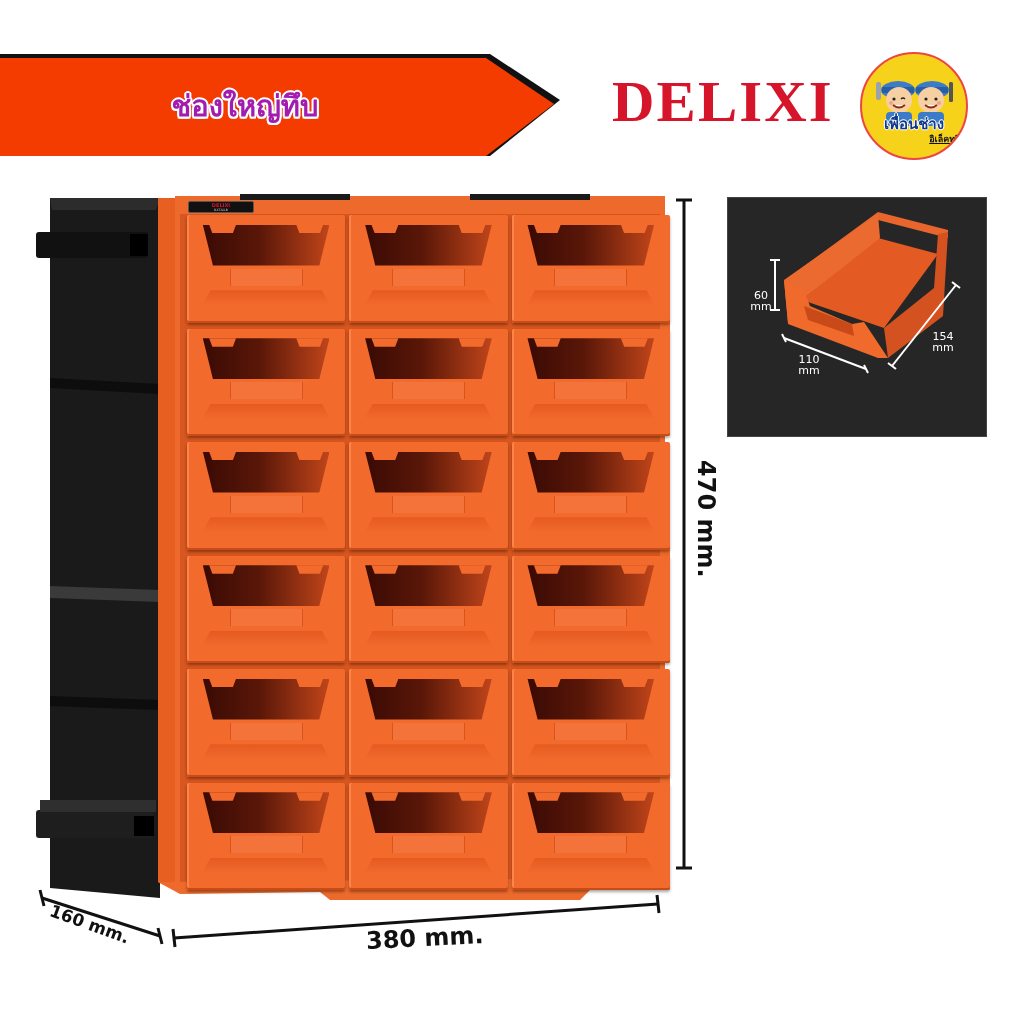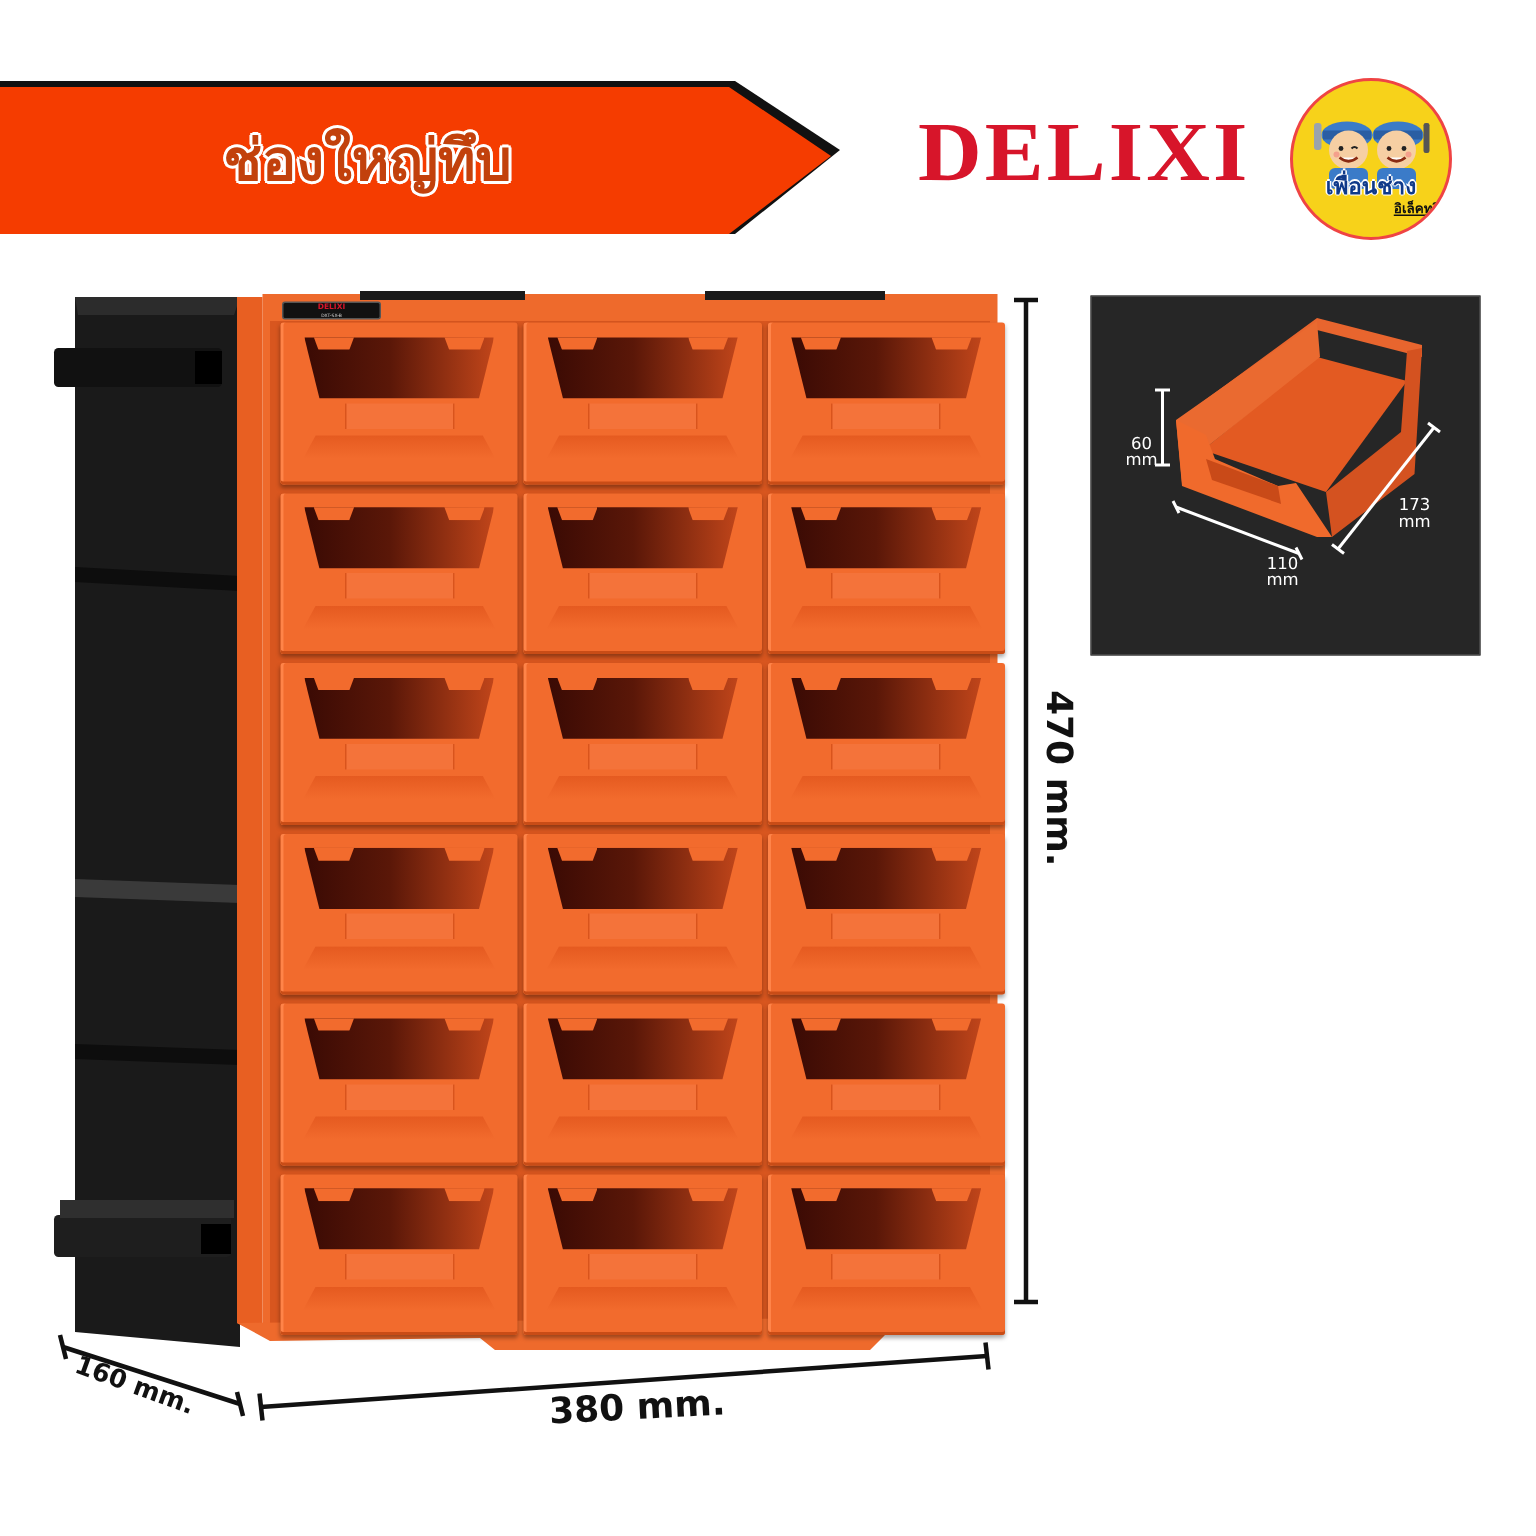--- a/index.html
+++ b/index.html
@@ -5,22 +5,22 @@
     * { box-sizing: border-box; margin: 0; padding: 0; }
     html, body { width: 1024px; height: 1024px; background: #ffffff; overflow: hidden; }
     body { position: relative; font-family: "DejaVu Sans", sans-serif; }
 
     
     .banner { position: absolute; left: 0; top: 52px; width: 562px; height: 104px; }
     .banner svg { position: absolute; left: 0; top: 0; }
     .banner-title {
       position: absolute; left: 0; top: 0; width: 490px; height: 104px;
       display: flex; align-items: center; justify-content: center;
-      font-family: "DejaVu Sans", sans-serif; font-weight: bold; font-size: 38px;
-      color: #c2410c; padding-top: 4px;
+      font-family: "DejaVu Sans", sans-serif; font-weight: bold; font-size: 29px;
+      color: #a21caf; padding-top: 4px;
       -webkit-text-stroke: 0px;
       text-shadow: 2px 0 0 #fff, -2px 0 0 #fff, 0 2px 0 #fff, 0 -2px 0 #fff,
                    1.5px 1.5px 0 #fff, -1.5px -1.5px 0 #fff, 1.5px -1.5px 0 #fff, -1.5px 1.5px 0 #fff;
     }
 
     
     .brand-logo {
       position: absolute; left: 612px; top: 72px; height: 60px;
       font-family: "Liberation Serif", serif; font-weight: bold; font-size: 56px;
       color: #d7152a; letter-spacing: 2px; line-height: 60px;
@@ -173,26 +173,26 @@
     <line x1="136" y1="167" x2="140" y2="175" stroke="#fff" stroke-width="2"></line>
 
     <line x1="164" y1="168" x2="228" y2="87" stroke="#fff" stroke-width="2"></line>
     <line x1="160" y1="165" x2="168" y2="171" stroke="#fff" stroke-width="2"></line>
     <line x1="224" y1="84" x2="232" y2="90" stroke="#fff" stroke-width="2"></line>
   </svg>
   <div class="inset-label" style="left:22px; top:92px; width:22px;">
     <div>60</div>
     <div>mm</div>
   </div>
-  <div class="inset-label" style="left:66px; top:172px; width:30px;margin-left:46px;">
+  <div class="inset-label" style="left:66px; top:156px; width:30px;">
     <div>110</div>
     <div>mm</div>
   </div>
   <div class="inset-label" style="left:200px; top:133px; width:30px;">
-    <div>173</div>
+    <div>154</div>
     <div>mm</div>
   </div>
 </div>
 
 <div class="cabinet">
   <svg width="640" height="720" viewBox="0 0 640 720">
 
     <polygon points="20,10 130,10 130,710 20,700" fill="#1a1a1a"></polygon>
 
     <polygon points="20,10 130,10 126,22 22,22" fill="#2c2c2c"></polygon>

